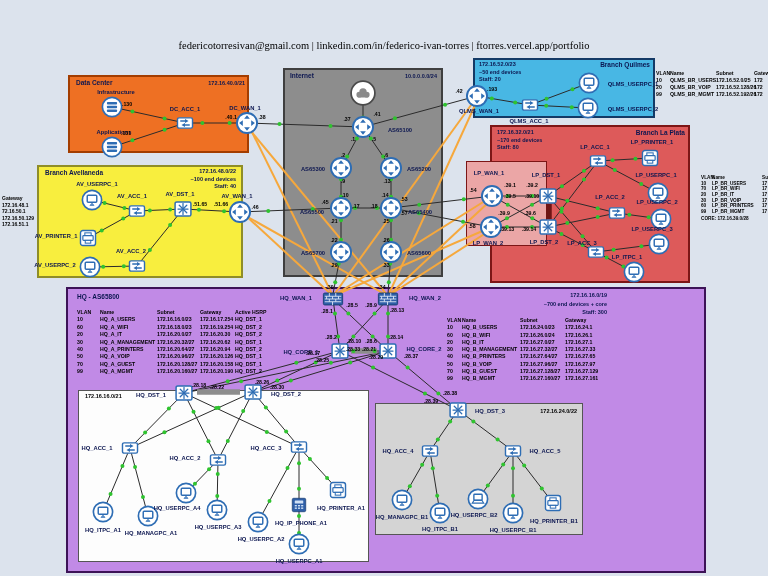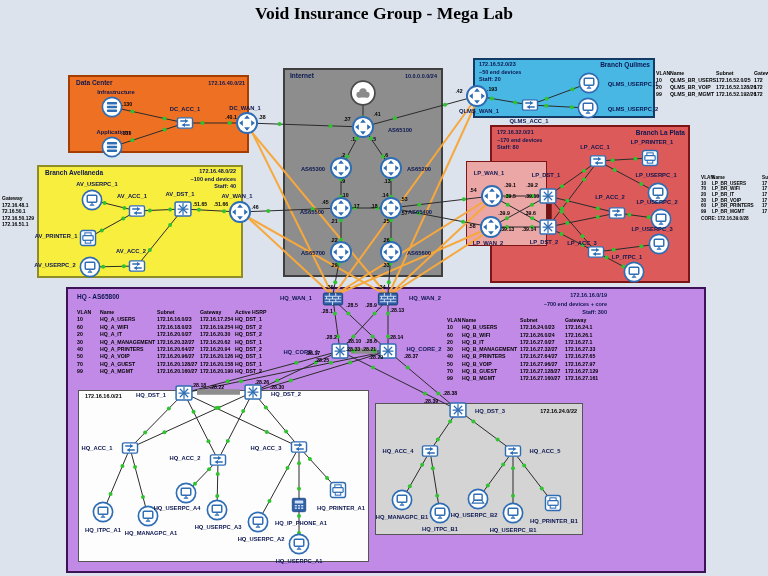--- a/index.html
+++ b/index.html
@@ -39,21 +39,21 @@
              white-space:nowrap;z-index:5;}
   .nt{position:absolute;font-weight:bold;color:#000;z-index:4;line-height:1;}
   .nt .tr{display:flex;align-items:flex-start;}
   .nt span{display:inline-block;white-space:nowrap;}
   .nt .tf{white-space:nowrap;margin-top:1px;}
 </style>
 <title>Void Insurance Group - Mega Lab</title></head>
 <body>
 
 <div class="stage" id="stage">
-  <div class="title">Void Insurance Group - Mega Lab</div>
+  <div class="contact">federicotorresivan@gmail.com | linkedin.com/in/federico-ivan-torres | ftorres.vercel.app/portfolio</div>
 
   <div class="box box-dc"></div>
   <div class="box box-internet"></div>
   <div class="box box-qlms"></div>
   <div class="box box-lp"></div>
   <div class="box box-lp-inner"></div>
   <div class="box box-av"></div>
   <div class="box box-hq"></div>
   <div class="box box-white"></div>
   <div class="box box-gray"></div>

